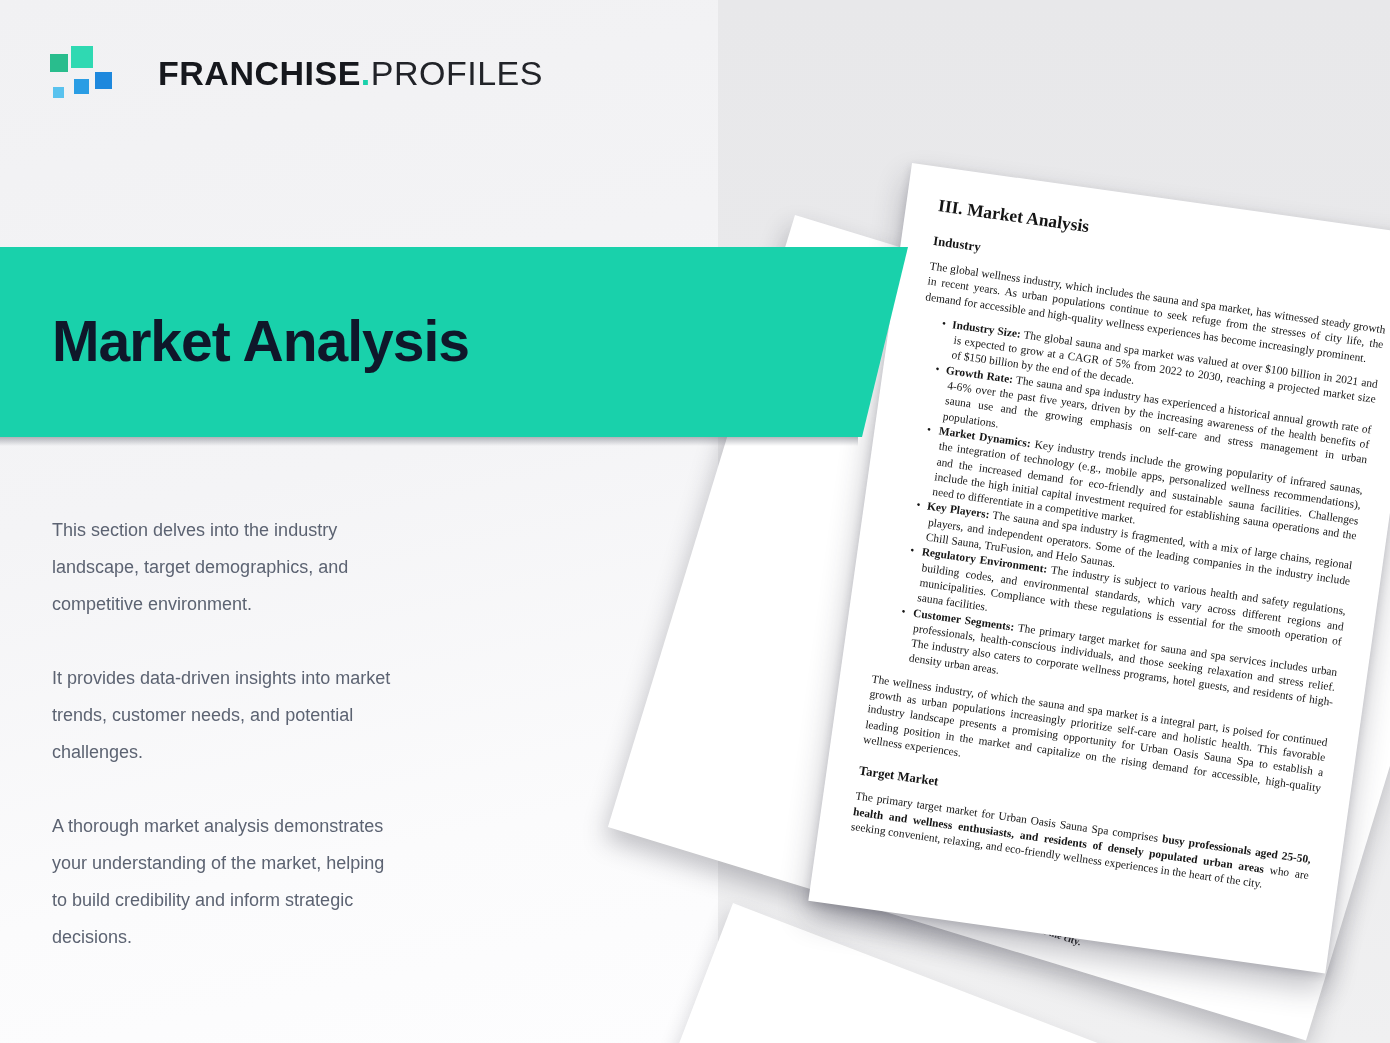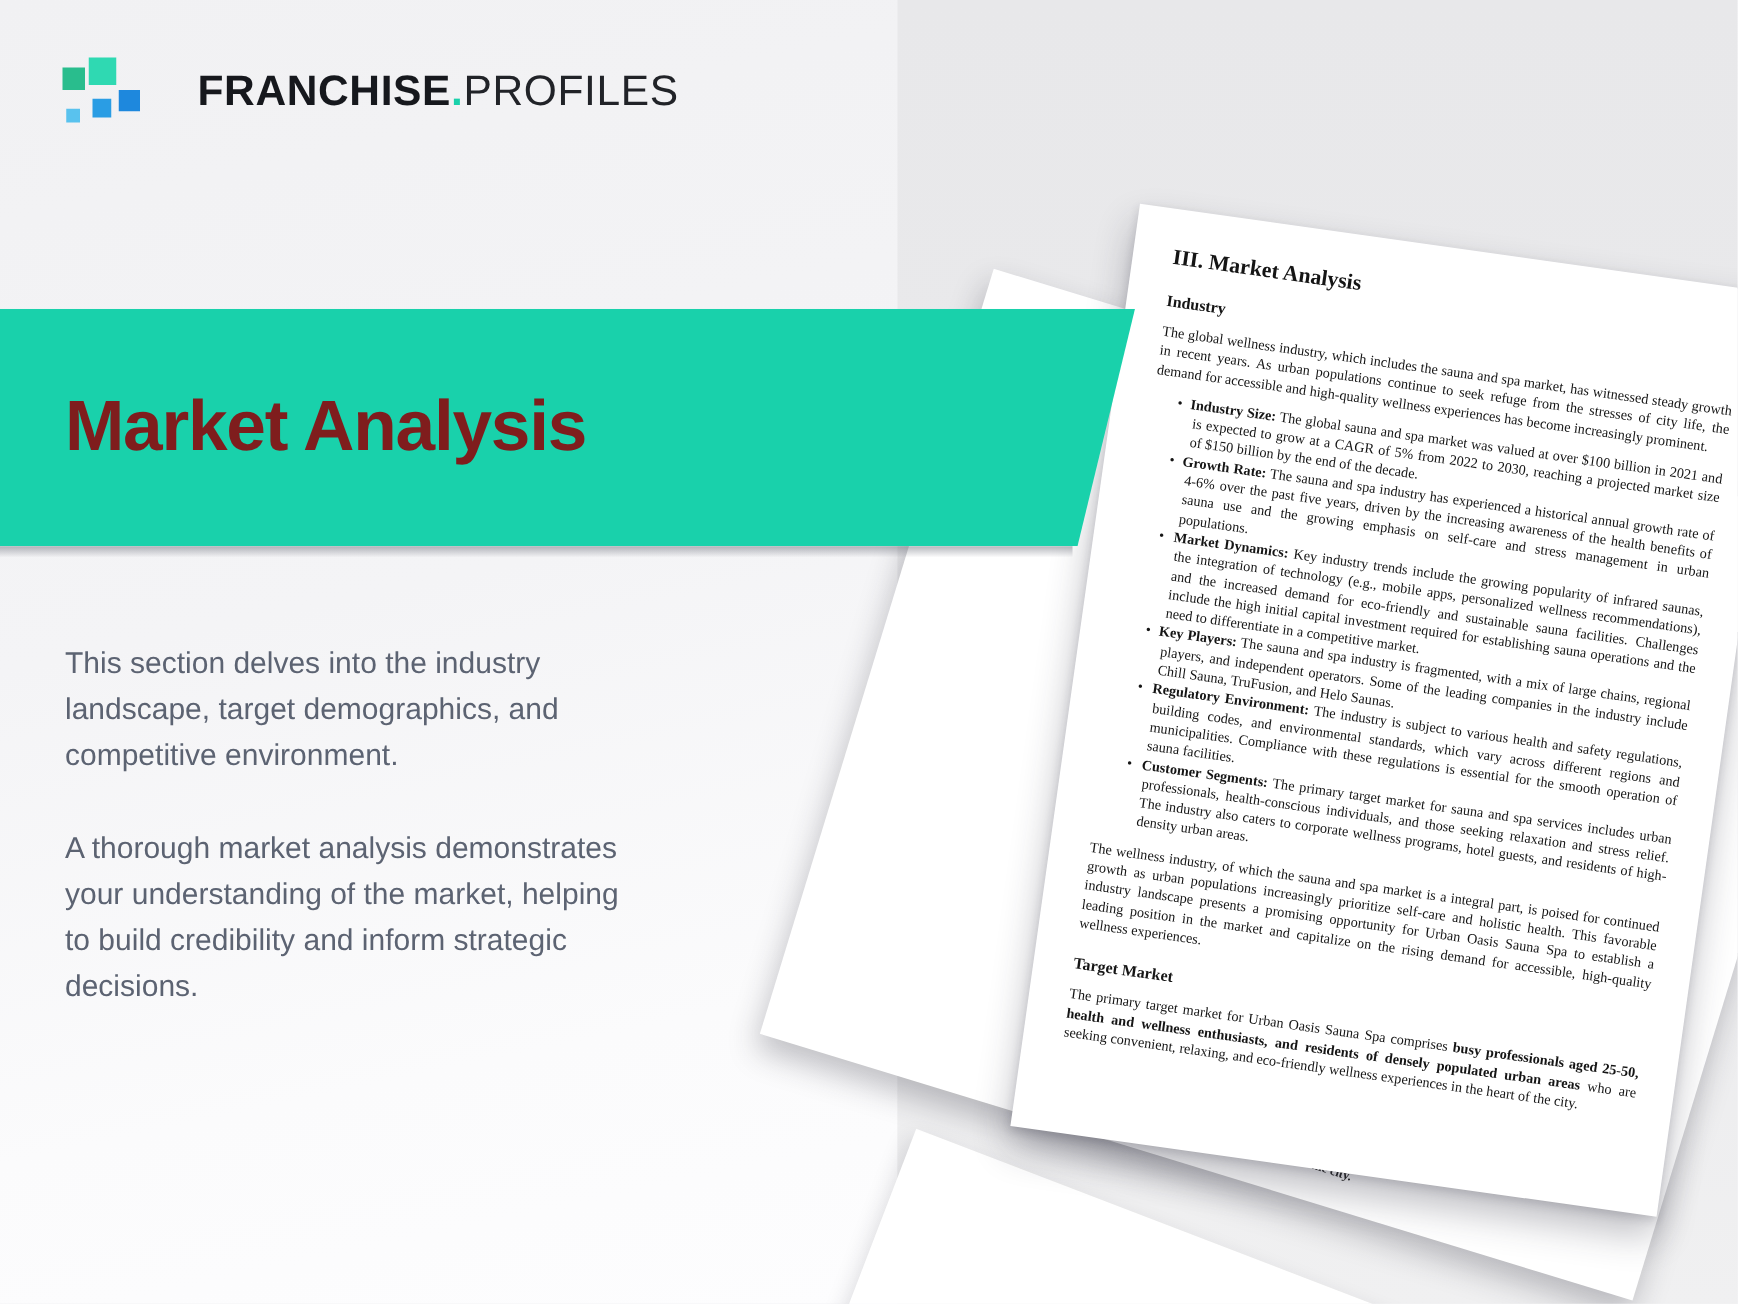--- a/index.html
+++ b/index.html
@@ -32,29 +32,29 @@
   .logo-word .w2{font-weight:300;color:#212328;}
   
   .banner{
     position:absolute;left:0;top:247px;width:908px;height:190px;
     background:#19d1ab;
     clip-path:polygon(0 0,100% 0,calc(100% - 46px) 100%,0 100%);
     z-index:4;
   }
   .banner-title{
     position:absolute;left:52px;top:50%;transform:translateY(-52%);
-    font-size:57px;font-weight:800;letter-spacing:-1px;color:#7f1d1d;white-space:nowrap;
+    font-size:57px;font-weight:800;letter-spacing:-1px;color:#0f172a;white-space:nowrap;
   }
   .banner-shadow{
     position:absolute;left:0;top:437px;width:858px;height:9px;z-index:3;
     background:linear-gradient(180deg,rgba(108,112,124,.5),rgba(108,112,124,0));
   }
   
   .intro{position:absolute;left:52px;top:512px;width:600px;z-index:2;color:#5c6372;}
-  .intro p{margin:0 0 37px 0;font-size:24px;line-height:37px;white-space:pre-line;}
+  .intro p{margin:0 0 37px 0;font-size:18px;line-height:37px;white-space:pre-line;}
   .intro p:last-child{margin-bottom:16px;}
   
   .sheet{position:absolute;background:#ffffff;transform-origin:0 0;}
   .sheet3{
     left:733px;top:903px;width:820px;height:420px;transform:rotate(21deg);
     z-index:1;box-shadow:0 8px 18px rgba(40,40,55,.18);
   }
   .sheet2{
     left:795px;top:215px;width:730px;height:640px;transform:rotate(17deg);
     z-index:2;box-shadow:0 12px 24px rgba(40,40,55,.28);
@@ -150,17 +150,20 @@
   </div>
   <div class="logo-word">
     <span class="w1">FRANCHISE</span><span class="dot">.</span><span class="w2">PROFILES</span>
   </div>
 </div>
 
 <div class="intro">
   <p>This section delves into the industry
 landscape, target demographics, and
 competitive environment.</p>
+  <p>It provides data-driven insights into market
+trends, customer needs, and potential
+challenges.</p>
   <p>A thorough market analysis demonstrates
 your understanding of the market, helping
 to build credibility and inform strategic
 decisions.</p>
 </div>
 
 </body></html>

